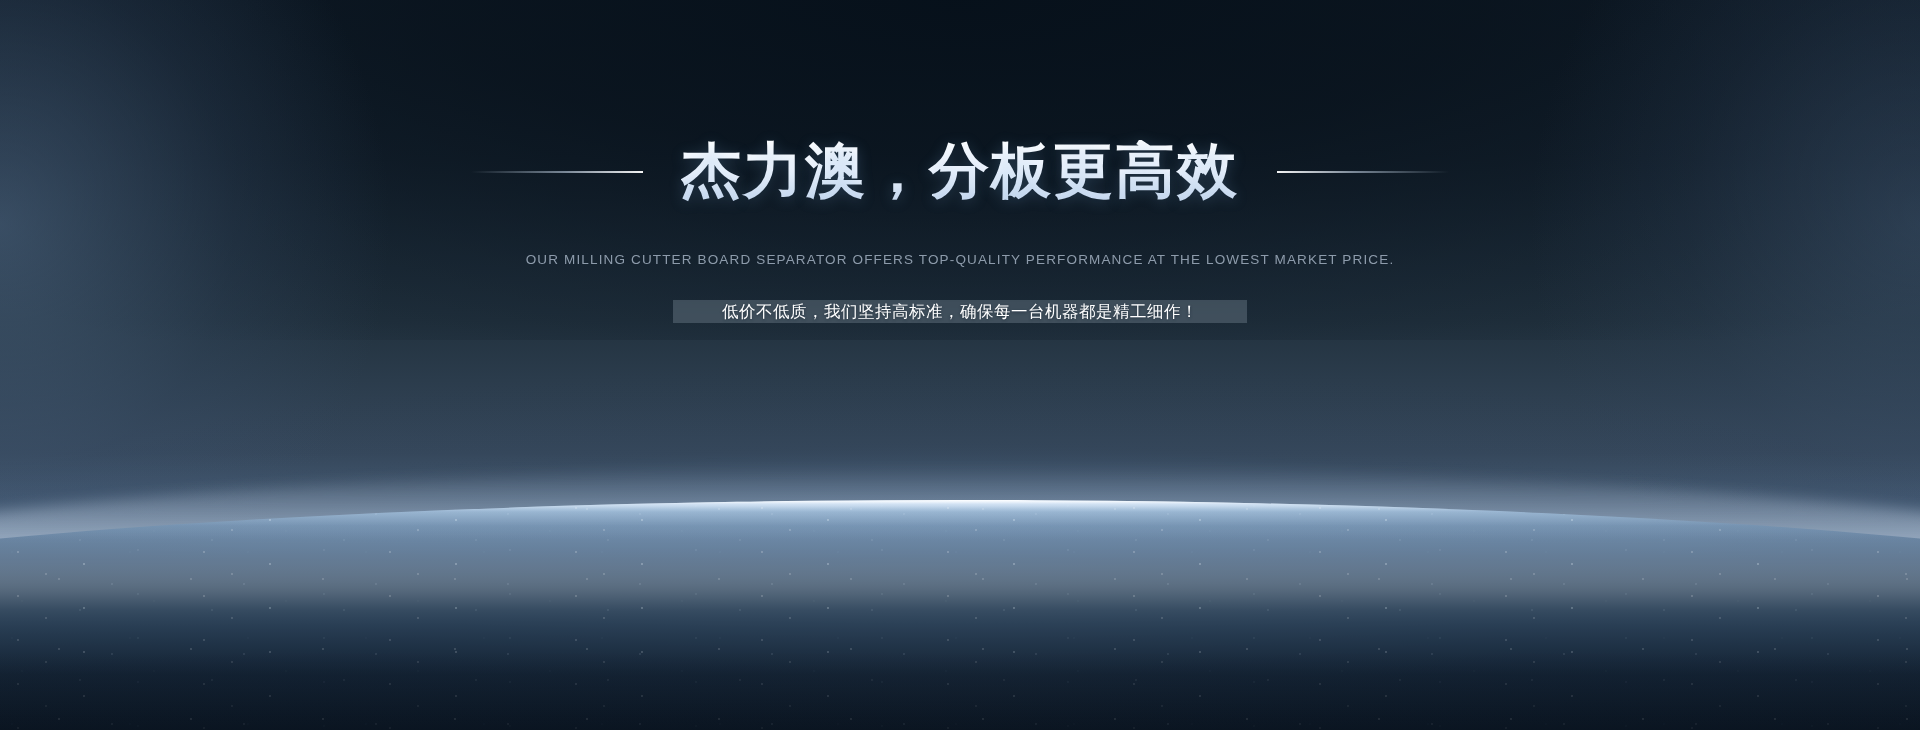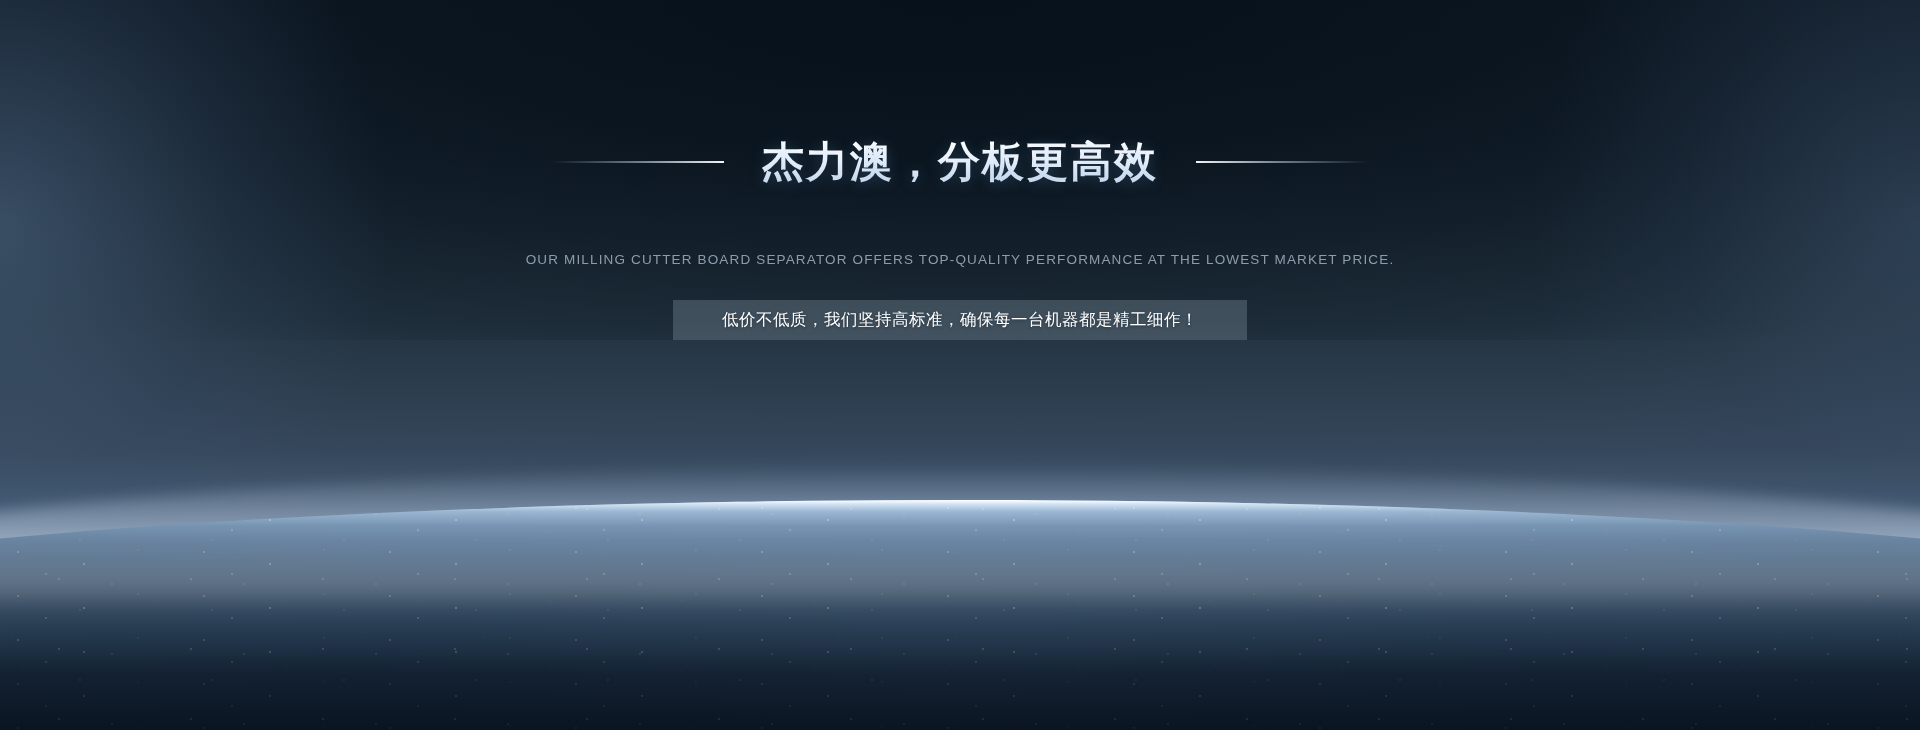--- a/index.html
+++ b/index.html
@@ -190,52 +190,53 @@
     display:flex;
     align-items:center;
     justify-content:center;
     gap:38px;
   }
   .rule { height:2px; width:172px; }
   .rule-l { background:linear-gradient(90deg, rgba(255,255,255,0) 0%, rgba(210,226,244,0.55) 55%, rgba(255,255,255,0.95) 100%); }
   .rule-r { background:linear-gradient(90deg, rgba(255,255,255,0.95) 0%, rgba(210,226,244,0.55) 45%, rgba(255,255,255,0) 100%); }
 
   .main-title {
-    font-size:42px;
+    font-size:60px;
     font-weight:700;
     line-height:1.05;
     letter-spacing:2px;
     white-space:nowrap;
     color:#ffffff;
     background:linear-gradient(180deg, #ffffff 0%, #f4f8ff 46%, #c8d9ef 100%);
     -webkit-background-clip:text;
     background-clip:text;
     -webkit-text-fill-color:transparent;
     text-shadow:0 2px 14px rgba(120,170,220,0.25);
+    font-family:Liberation Serif, serif;
   }
 
   .subtitle {
     position:absolute;
     left:0; right:0;
     top:252px;
     text-align:center;
     font-size:13.5px;
     font-weight:400;
     letter-spacing:1.15px;
     color:rgba(175,190,206,0.78);
     white-space:nowrap;
   }
 
   .tagline-bar {
     position:absolute;
     left:50%;
     transform:translateX(-50%);
     top:300px;
     width:574px;
-    height:40px;
+    height:23px;
     display:flex;
     align-items:center;
     justify-content:center;
     background:rgba(198,212,226,0.22);
     backdrop-filter:blur(1px);
   }
   .tagline-text {
     font-size:16.5px;
     font-weight:400;
     letter-spacing:0.5px;

